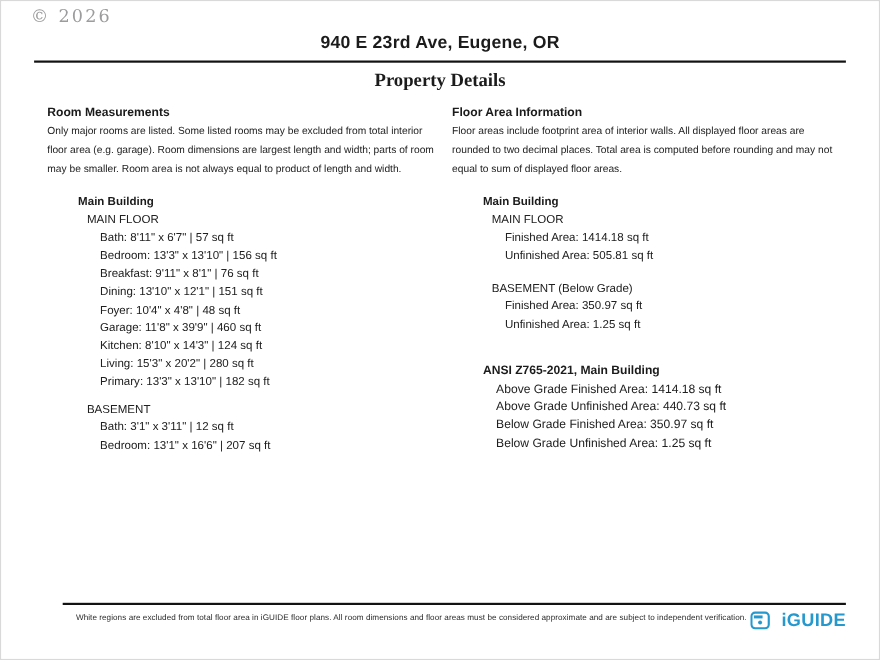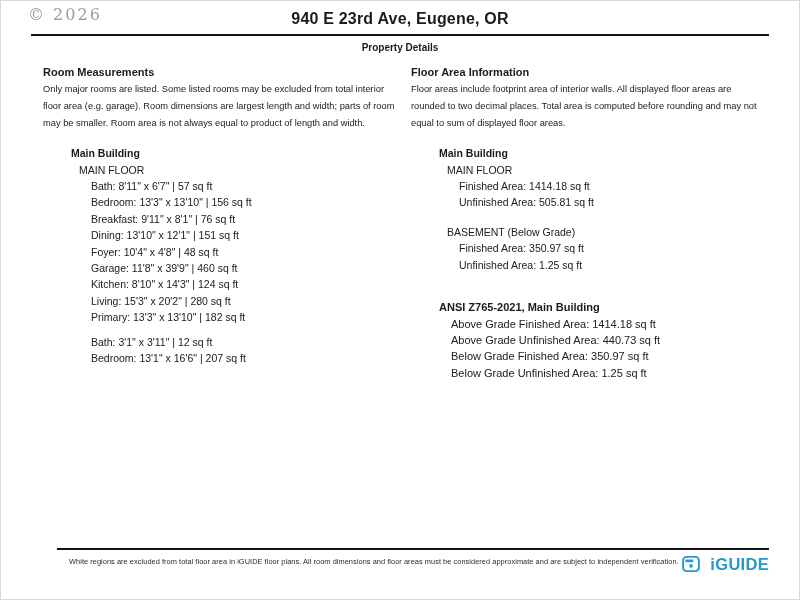--- a/index.html
+++ b/index.html
@@ -16,24 +16,24 @@
     border: 1px solid #d9d9d9;
     background: #fff;
     overflow: hidden;
   }
   .watermark {
     position: absolute; top: 4px; left: 27px;
     font-family: "DejaVu Serif", serif;
     font-size: 16px; font-weight: normal;
     color: #9c9c9e; letter-spacing: 2px;
   }
-  .header { text-align: center; padding-top: 9px; }
+  .header { text-align: center; padding-top: 30px; }
   .address { margin: 0; font-size: 16px; font-weight: bold; letter-spacing: 0.2px; }
   .rule { height: 2px; background: #121212; margin: 6px 30px 0 30px; }
-  .subtitle { margin: 6px 0 0 0; font-size: 10px; font-weight: bold; }
+  .subtitle { margin: 6px 0 0 0; font-size: 17px; font-weight: bold; font-family: Liberation Serif, serif; }
 
   .columns { display: flex; margin-top: 13px; }
   .col-left  { width: 356px; margin-left: 42px; }
   .col-right { width: 356px; margin-left: 12px; }
 
   .section-title { margin: 0 0 3px 0; font-size: 11px; font-weight: bold; }
   .desc { margin: 0; font-size: 9.3px; line-height: 17px; color: #222; }
 
   .building { margin-top: 13px; font-size: 10.5px; }
   .bname { margin-left: 28px; font-weight: bold; line-height: 16.5px; }
@@ -91,20 +91,21 @@
           <div class="line">Breakfast: 9'11" x 8'1" | 76 sq ft</div>
           <div class="line">Dining: 13'10" x 12'1" | 151 sq ft</div>
           <div class="line">Foyer: 10'4" x 4'8" | 48 sq ft</div>
           <div class="line">Garage: 11'8" x 39'9" | 460 sq ft</div>
           <div class="line">Kitchen: 8'10" x 14'3" | 124 sq ft</div>
           <div class="line">Living: 15'3" x 20'2" | 280 sq ft</div>
           <div class="line">Primary: 13'3" x 13'10" | 182 sq ft</div>
         </div>
 
         <div class="floor floor-gap-sm">
+          <div class="fname">BASEMENT</div>
           <div class="line">Bath: 3'1" x 3'11" | 12 sq ft</div>
           <div class="line">Bedroom: 13'1" x 16'6" | 207 sq ft</div>
         </div>
       </div>
     </section>
 
     <section class="col-right">
       <h3 class="section-title">Floor Area Information</h3>
       <p class="desc">Floor areas include footprint area of interior walls. All displayed floor areas are rounded to two decimal places. Total area is computed before rounding and may not equal to sum of displayed floor areas.</p>
 

